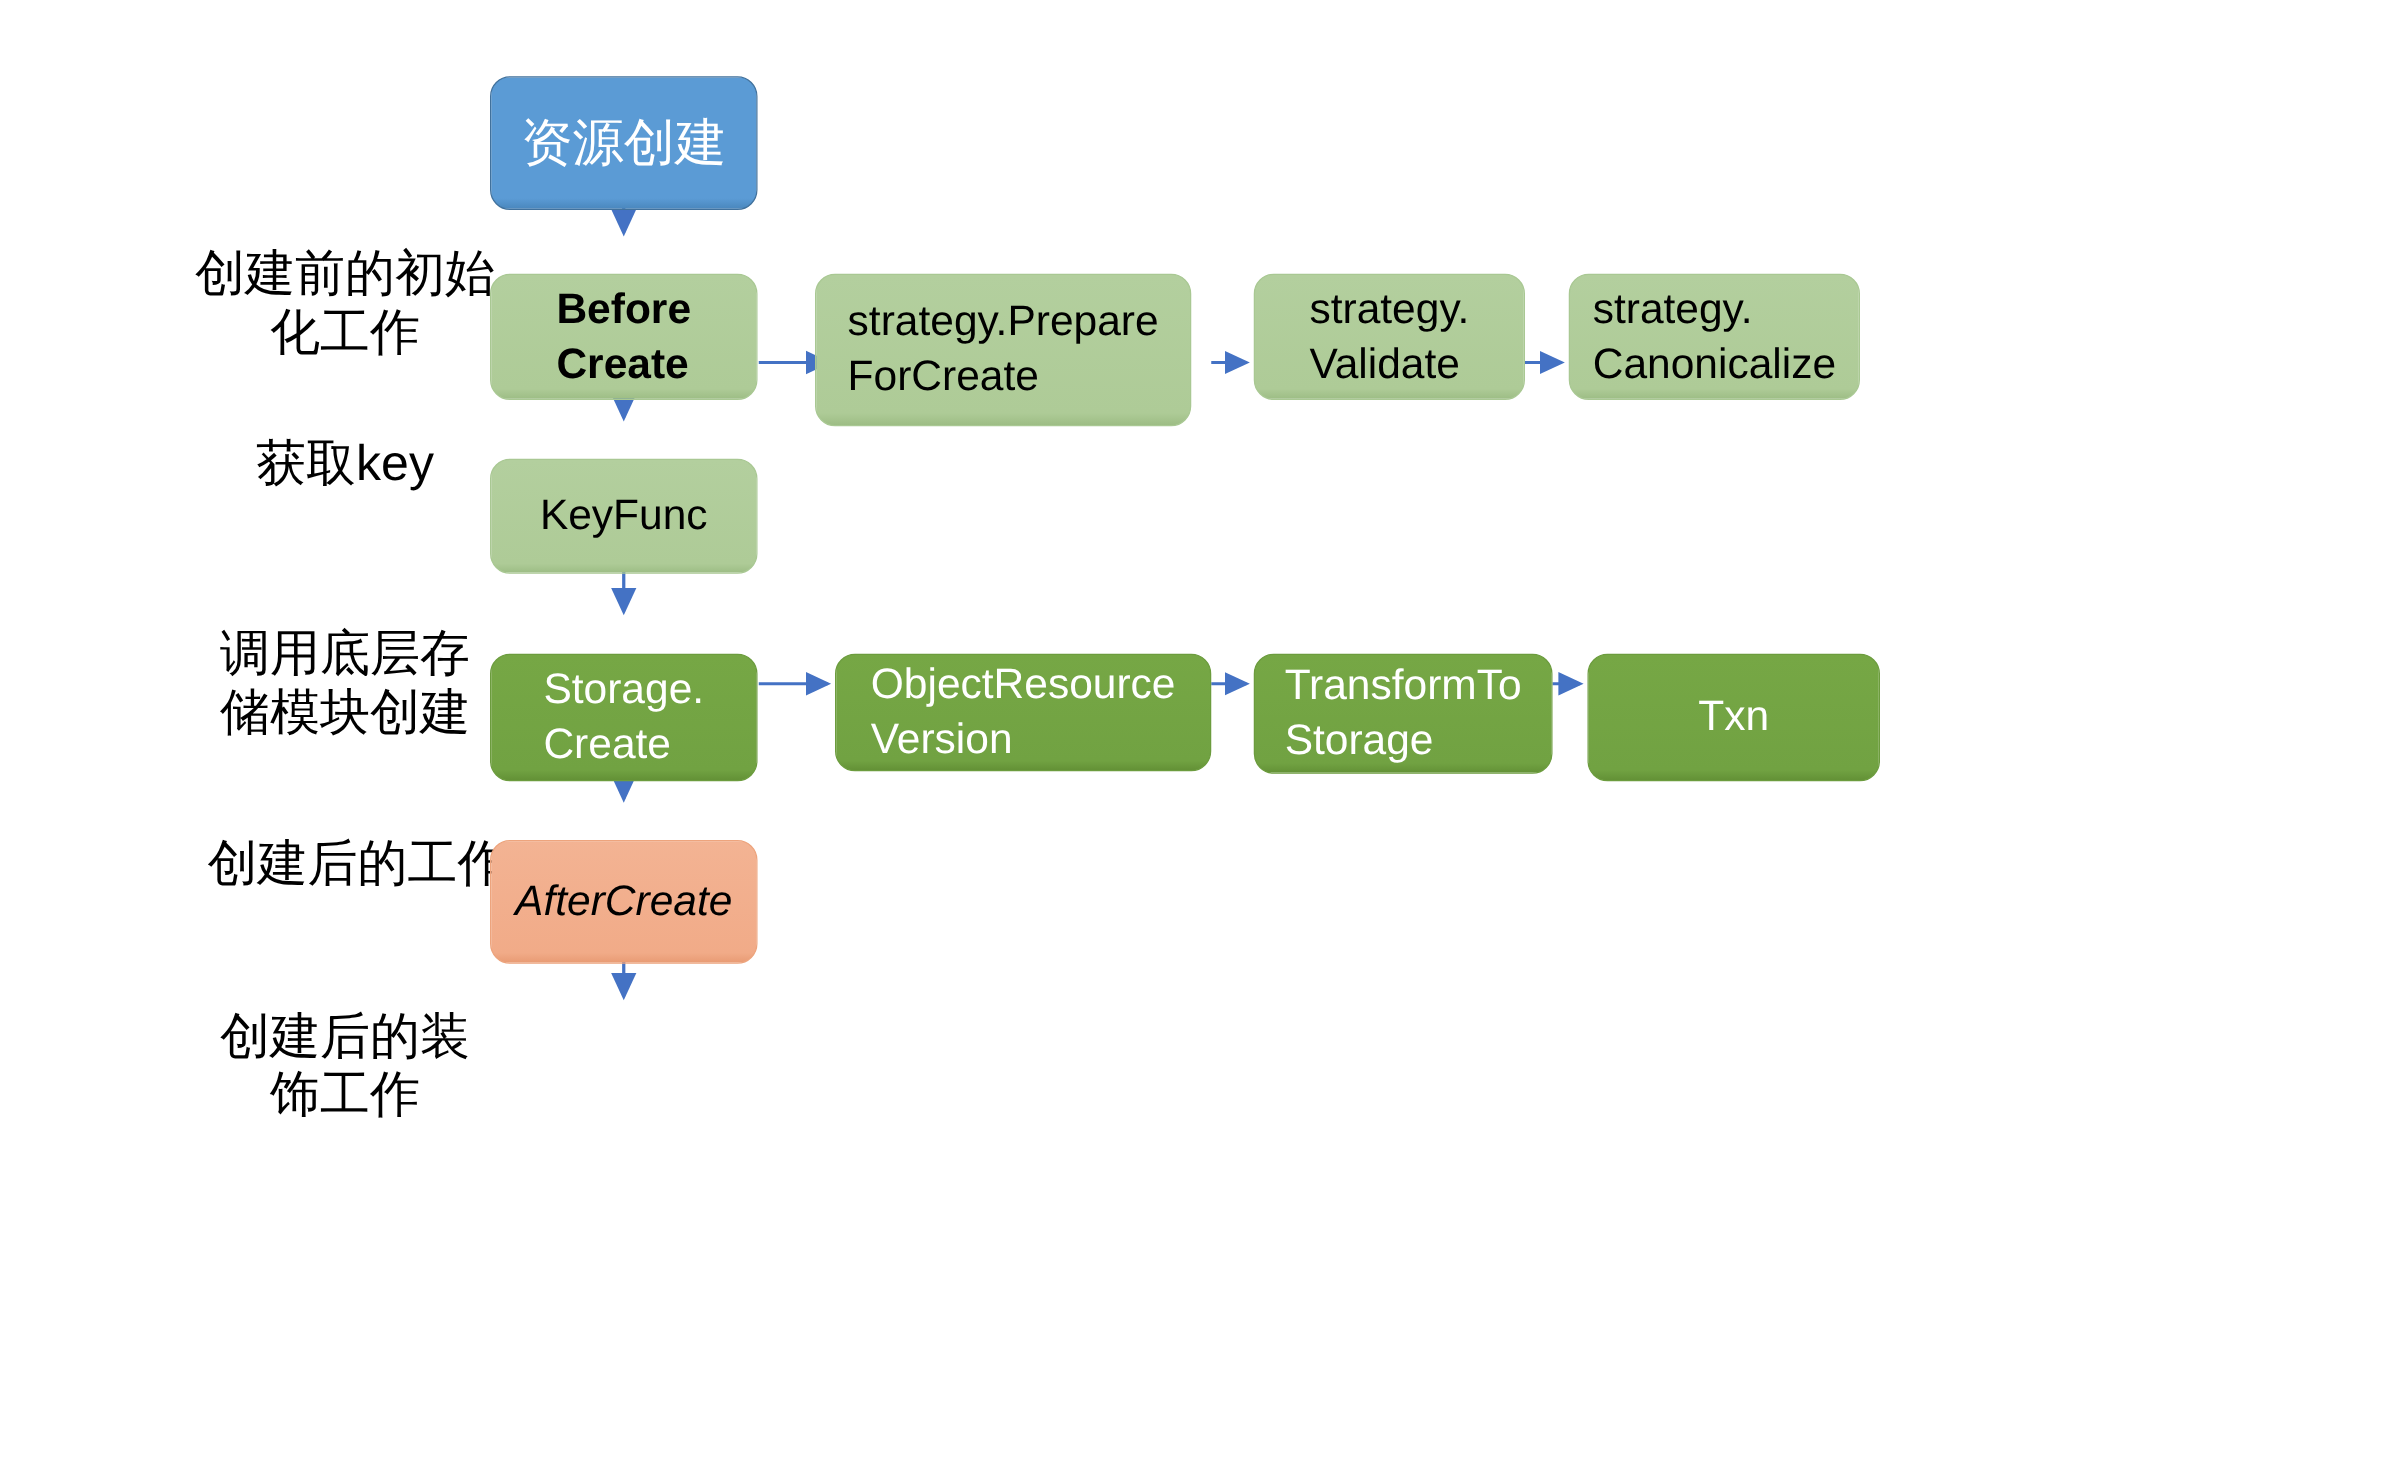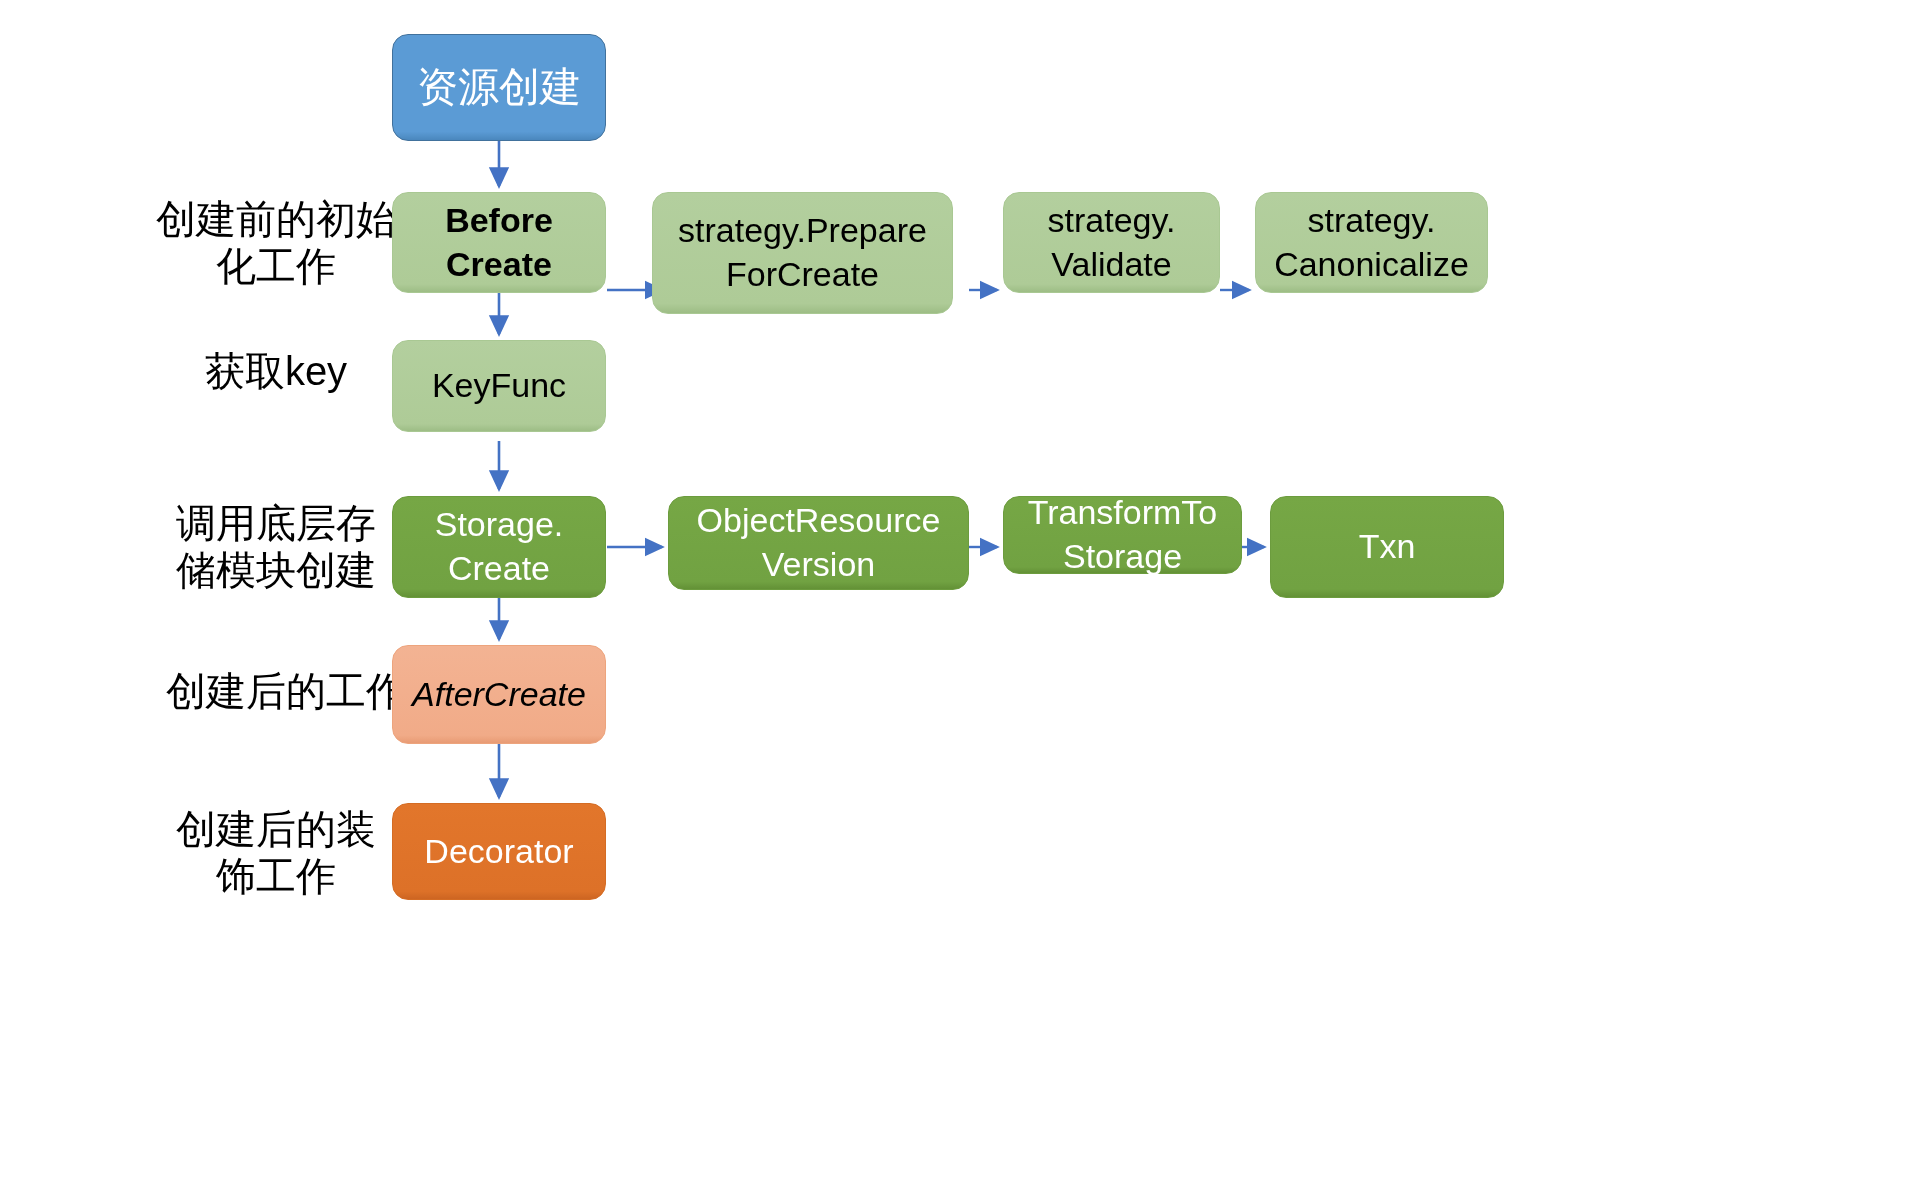--- a/index.html
+++ b/index.html
@@ -30,25 +30,25 @@
   }
 
   
   .node {
     position: absolute;
     box-sizing: border-box;
     border-radius: 16px;
     display: flex;
     align-items: center;
     justify-content: center;
-    text-align: center;
     line-height: 1.28;
     white-space: pre-line;
     font-weight: 400;
     padding: 2px 8px;
+    margin-top: 27px;
   }
 
   .node.title {
     background: linear-gradient(180deg, #5b9bd5 0%, #5b9bd5 92%, #4a87bd 100%);
     border: 1px solid #41719c;
     color: #ffffff;
     font-size: 41px;
   }
 
   .node.lightgreen {
@@ -150,22 +150,21 @@
 Canonicalize</div>
 
   <div class="node lightgreen" style="left:392px; top:340px; width:214px; height:92px;">KeyFunc</div>
 
   <div class="node darkgreen" style="left:392px; top:496px; width:214px; height:102px;">Storage.
 Create</div>
 
   <div class="node darkgreen" style="left:668px; top:496px; width:301px; height:94px;">ObjectResource
 Version</div>
 
-  <div class="node darkgreen" style="left:1003px; top:496px; width:239px; height:78px;">TransformTo
+  <div class="node darkgreen" style="left:1003px; top:496px; width:239px; height:96px;">TransformTo
 Storage</div>
 
   <div class="node darkgreen" style="left:1270px; top:496px; width:234px; height:102px;">Txn</div>
 
   <div class="node salmon" style="left:392px; top:645px; width:214px; height:99px;">AfterCreate</div>
 
-  <div class="node orange" style="left:392px; top:803px; width:214px; height:97px;">Decorator</div>
 
 </div>
 
 </body></html>

